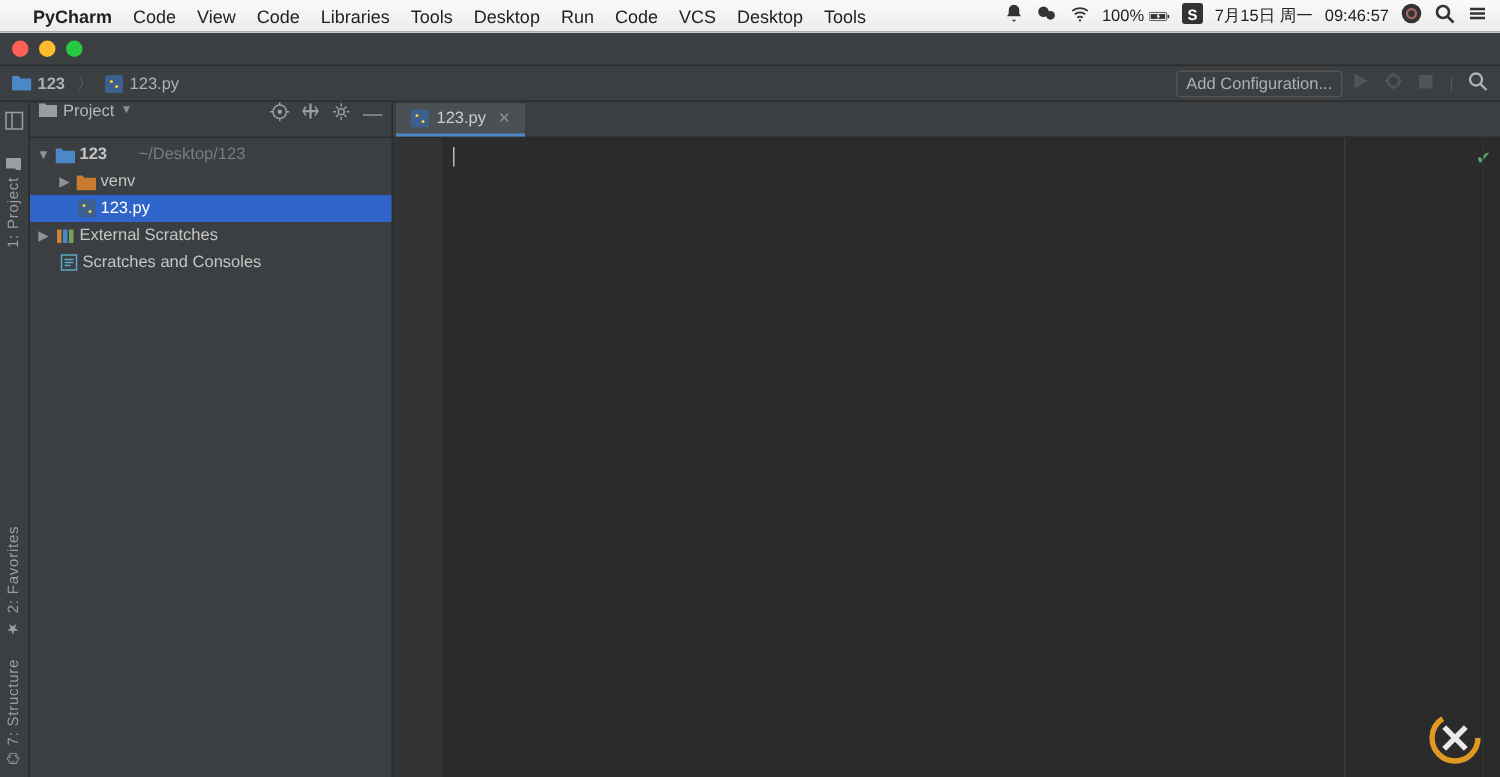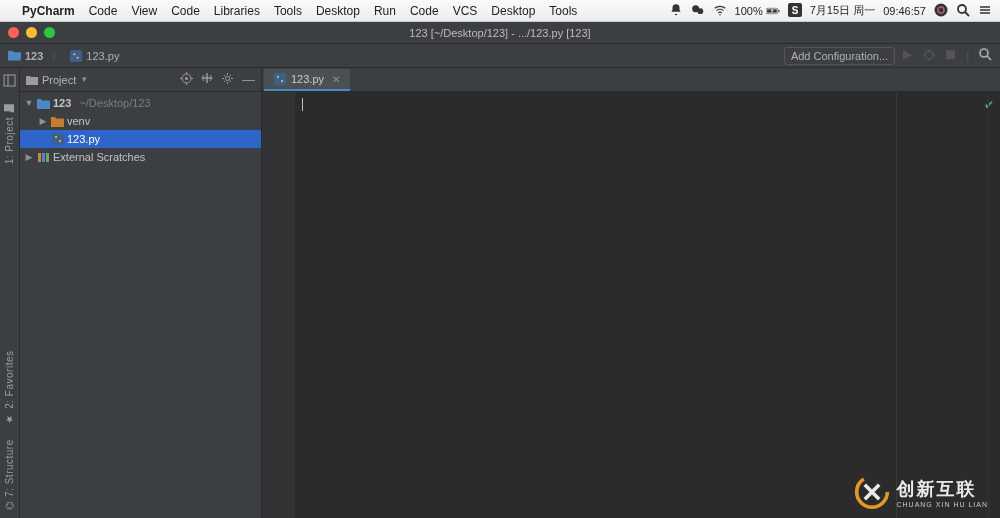--- a/index.html
+++ b/index.html
@@ -20,28 +20,28 @@
 .navbar .icon-py { width: 12px; height: 12px; }
 .navbar .sep { color:#6a6a6a; margin:0 4px; }
 .navbar .grow { flex:1; }
 .navbtn { color:#aeb1b3; padding:2px 6px; border:1px solid #555; border-radius:3px; font-size:11px; background:#3c3f41; margin-right:6px; }
 .navicons { display:flex; align-items:center; gap:10px; color:#6f6f6f; }
 .navicons .dis { opacity:.45; }
 .content { display:flex; height: calc(518px - 22px - 22px - 24px); }
 .leftgutter { width: 20px; background:#3c3f41; border-right:1px solid #2b2b2b; display:flex; flex-direction:column; align-items:center; padding-top:6px; color:#9b9d9f; font-size:10px; gap:8px; }
 .vlabel { writing-mode: vertical-rl; transform: rotate(180deg); letter-spacing: .5px; display:flex; align-items:center; gap:4px; margin-top:6px; }
 .sidebar { width: 242px; background:#3b3f41; border-right:1px solid #2b2b2b; display:flex; flex-direction:column; }
-.panelhead { height: 24px; display:flex; align-items:center; padding:0 6px; font-size:11px; color:#b4b7b9; border-bottom:1px solid #2b2b2b; gap:4px; }
+.panelhead { height: 24px; display:flex; padding:0 6px; font-size:11px; color:#b4b7b9; border-bottom:1px solid #2b2b2b; gap:4px; }
 .panelhead .spacer { flex:1; }
 .panelhead .toolicons { display:flex; gap:8px; color:#9b9d9f; }
 .tree { font-size:11px; color:#c5c5c5; padding-top:2px; }
 .row { display:flex; align-items:center; height:18px; padding-left:4px; gap:3px; white-space:nowrap; }
 .row .arrow { width:10px; text-align:center; color:#8f9192; font-size:9px; }
 .row .txt { display:flex; align-items:center; gap:4px; }
-.row .dim { color:#7a7d7f; margin-left:4px; }
+.row .dim { color:#7a7d7f; margin-left:17px; }
 .row.sel { background:#2f65ca; color:#fff; }
 .ind1 { padding-left:4px; } .ind2 { padding-left:18px; } .ind3 { padding-left:32px; }
 .editor { flex:1; display:flex; flex-direction:column; background:#2b2b2b; position:relative; }
 .tabs { height:24px; background:#3c3f41; border-bottom:1px solid #2b2b2b; display:flex; align-items:flex-end; font-size:11px; }
 .tab { height:22px; padding:0 10px; display:flex; align-items:center; gap:5px; background:#4b5052; color:#c9ccce; border-bottom:2px solid #4a88c7; margin-left:2px; }
 .tab .close { color:#8f9192; font-size:10px; margin-left:3px; }
 .body { flex:1; display:flex; }
 .gutter2 { width:34px; background:#313335; border-right:1px solid #2b2b2b; }
 .canvas { flex:1; position:relative; }
 .cursor { position:absolute; top:6px; left:6px; width:1px; height:13px; background:#bbbbbb; }
@@ -113,21 +113,20 @@
         </svg></span>
   </div>
 </div>
 
 <div class="titlebar">
   <div class="winbtns">
     <span class="red"></span>
     <span class="yel"></span>
     <span class="grn"></span>
   </div>
-  <span>123 [~/Desktop/123] - .../123.py [123]</span>
 </div>
 
 <div class="navbar">
   <div class="crumb-group">
     <svg class="icon-folder" viewBox="0 0 16 12">
         <path class="folder-blue" d="M0 1.5A1.5 1.5 0 011.5 0h4l1.5 2H15a1 1 0 011 1v8a1 1 0 01-1 1H1a1 1 0 01-1-1V1.5z"></path>
       </svg>
     <span style="font-weight:600">123</span>
     <span class="sep">〉</span>
     <svg class="icon-py" viewBox="0 0 14 14">
@@ -234,20 +233,27 @@
       </div>
       <div class="row ind1">
         <span class="arrow">▶</span>
         <svg width="13" height="11">
             <rect x="1" y="1" width="3" height="9" fill="#c9843f"></rect>
             <rect x="5" y="1" width="3" height="9" fill="#4a88c7"></rect>
             <rect x="9" y="1" width="3" height="9" fill="#7aa15a"></rect>
           </svg>
         <span class="txt">External Scratches</span>
       </div>
+      <div class="row ind2" style="padding-left:20px">
+        <svg width="12" height="12">
+            <rect x="1" y="1" width="10" height="10" fill="none" stroke="#5aa8c7"></rect>
+            <path d="M3 4h6M3 6h6M3 8h4" stroke="#5aa8c7"></path>
+          </svg>
+        <span class="txt">Scratches and Consoles</span>
+      </div>
     </div>
   </div>
 
   <div class="editor">
     <div class="tabs">
       <div class="tab">
         <svg width="12" height="12">
             <rect width="12" height="12" rx="2" fill="#3c5f8d"></rect>
             <circle cx="4" cy="4" r="1" fill="#fc3"></circle>
             <circle cx="8" cy="8" r="1" fill="#fc3"></circle>
@@ -263,19 +269,15 @@
         <div class="margin80"></div>
         <span class="check">✔</span>
         <div class="rightstrip"></div>
       </div>
     </div>
     <div class="watermark">
       <svg class="logo" viewBox="0 0 40 40">
         <circle cx="20" cy="20" r="17" fill="none" stroke="#f5a623" stroke-width="4" stroke-dasharray="70 40"></circle>
         <path d="M12 12l16 16M28 12l-16 16" stroke="#fff" stroke-width="4"></path>
       </svg>
-      <div>
-        <div class="big">创新互联</div>
-        <div class="small">CHUANG XIN HU LIAN</div>
-      </div>
     </div>
   </div>
 </div>
 
 </body></html>

